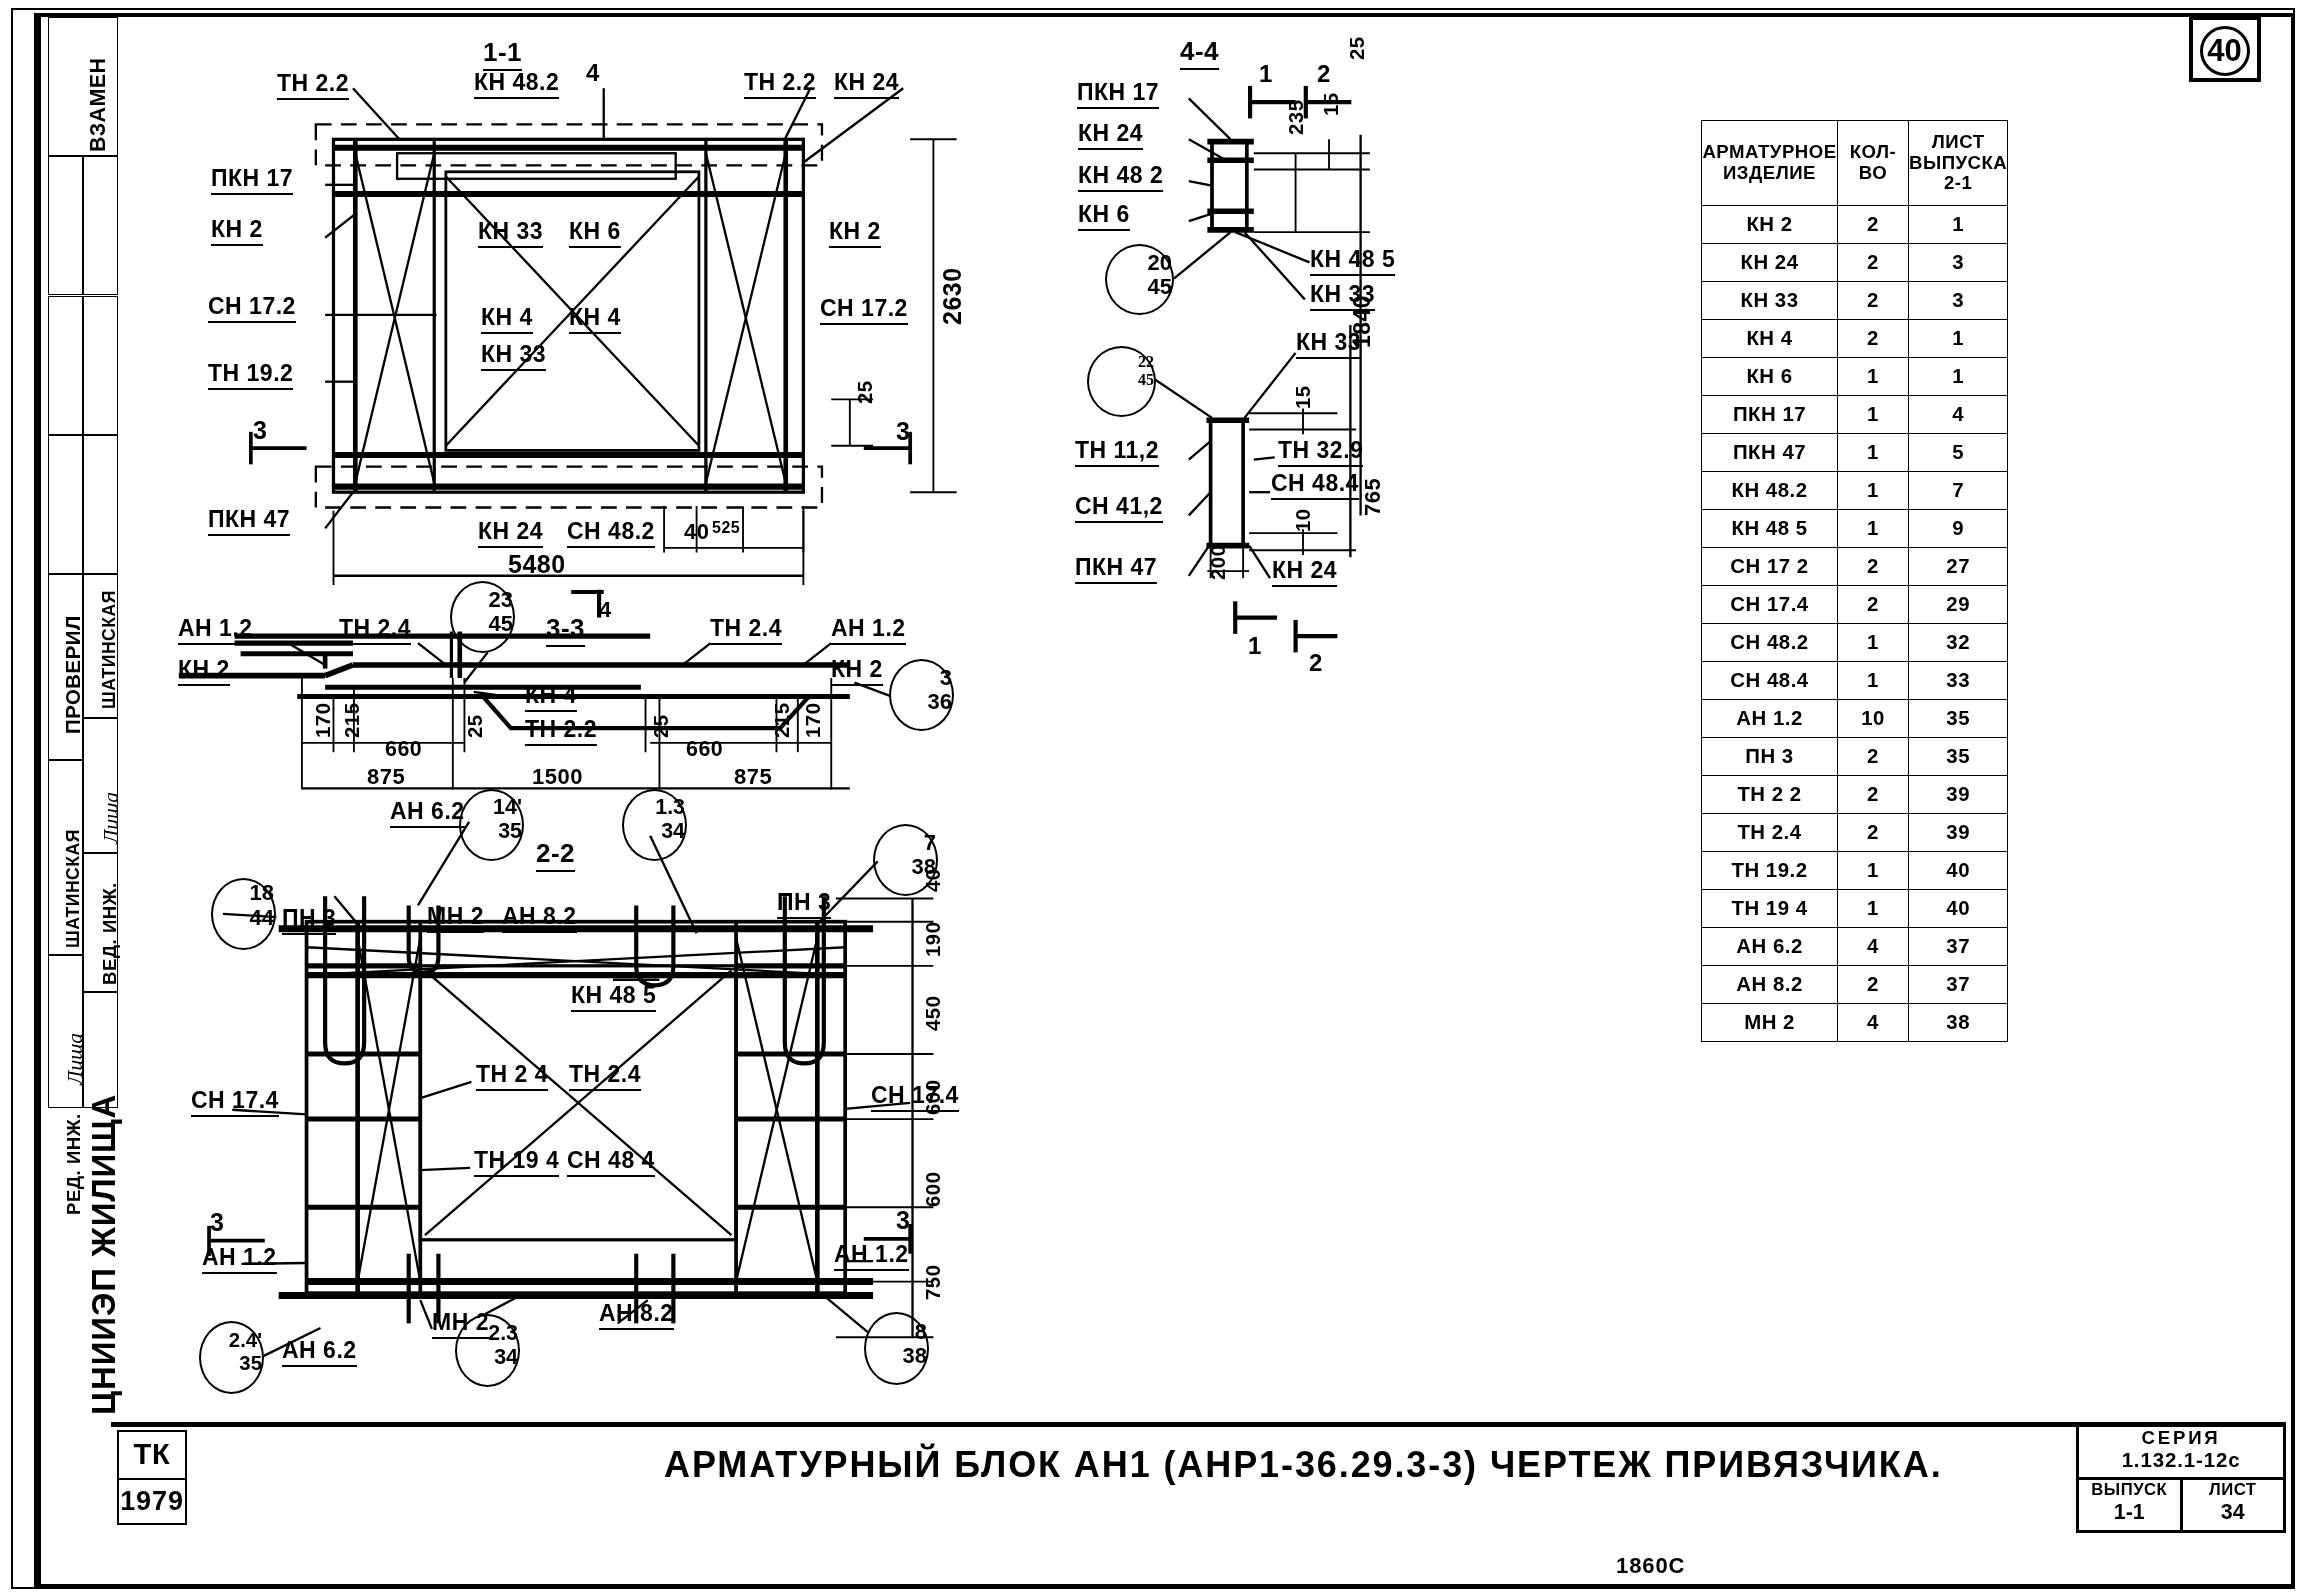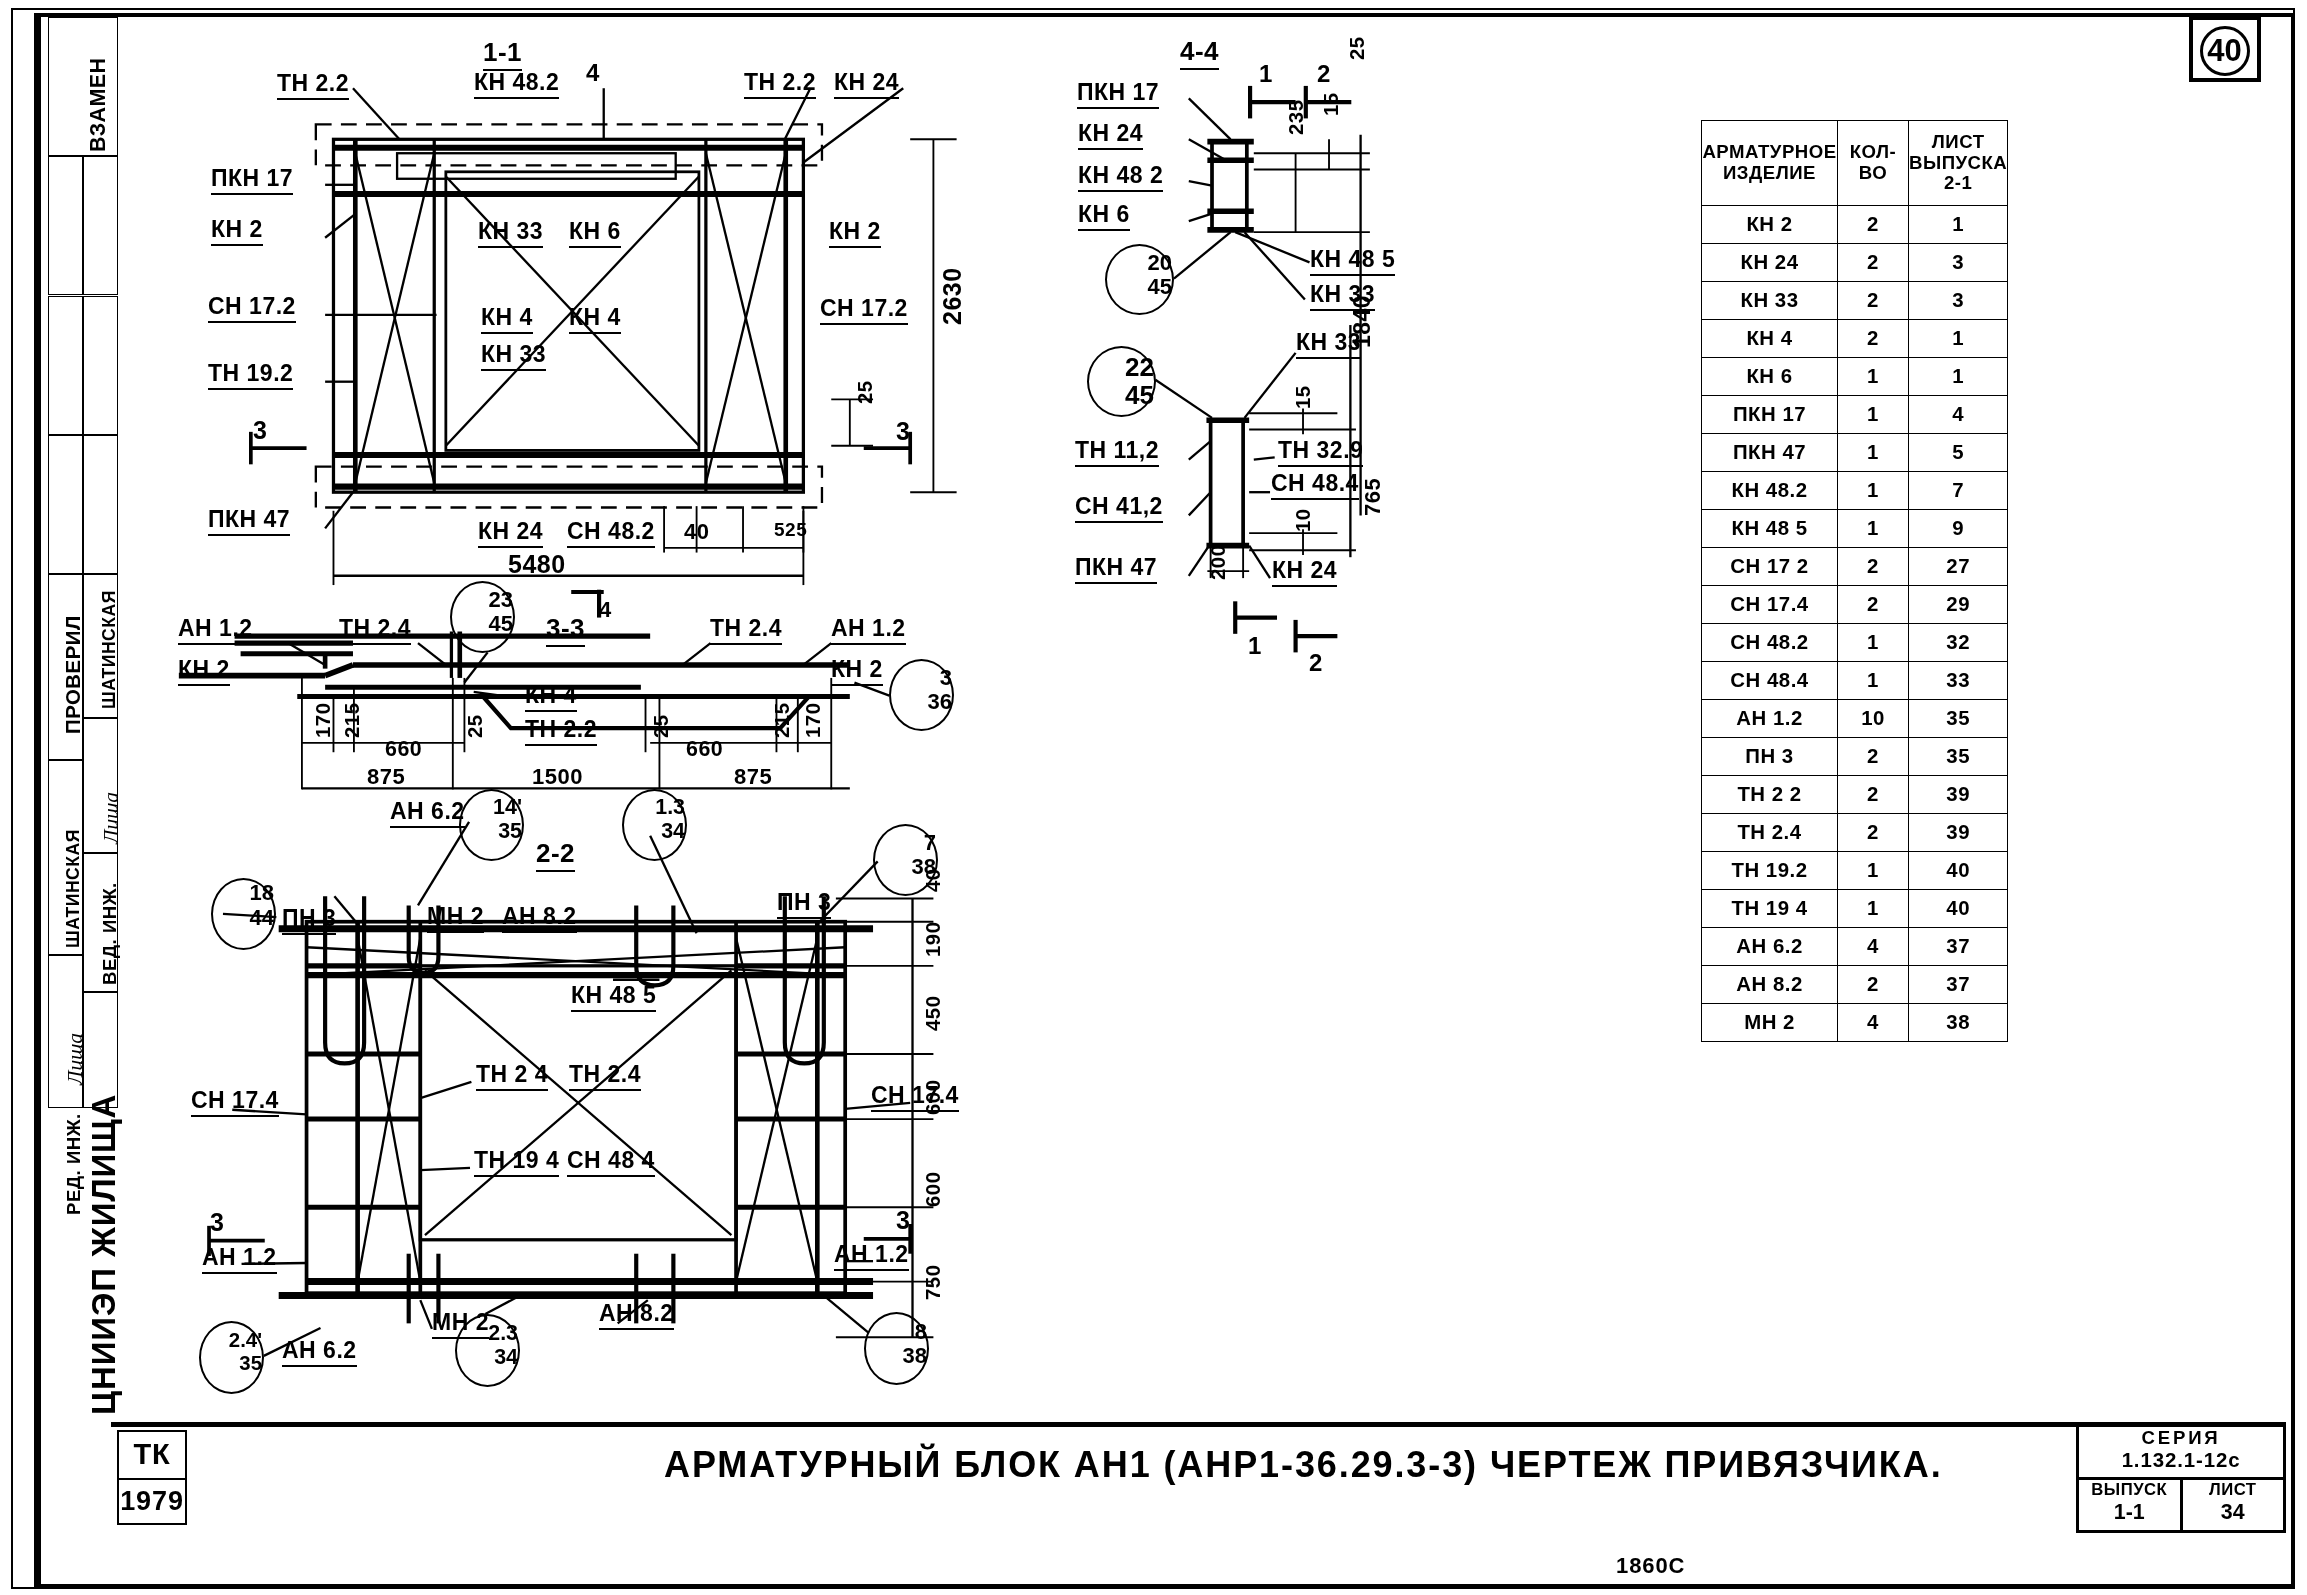--- a/index.html
+++ b/index.html
@@ -357,21 +357,21 @@
   <div class="lbl ul" style="left:829px;top:218px;font-size:23px;">КН 2</div>
   <div class="lbl ul" style="left:820px;top:295px;font-size:23px;">СН 17.2</div>
 
   <div class="lbl ul" style="left:478px;top:518px;font-size:23px;">КН 24</div>
   <div class="lbl ul" style="left:567px;top:518px;font-size:23px;">СН 48.2</div>
 
   <div class="lbl" style="left:938px;top:325px;font-size:25px;transform-origin:left top;transform:rotate(-90deg);">2630</div>
   <div class="lbl" style="left:854px;top:404px;font-size:20.4px;transform-origin:left top;transform:rotate(-90deg);">25</div>
   <div class="lbl" style="left:508px;top:550px;font-size:25px;">5480</div>
   <div class="lbl" style="left:684px;top:519px;font-size:22px;">40</div>
-  <div class="lbl" style="left:774px;top:519px;font-size:19px;">525</div>
+  <div class="lbl" style="left:712px;top:519px;font-size:16px;">525</div>
 
   <div class="lbl" style="left:253px;top:416px;font-size:25px;">3</div>
   <div class="lbl" style="left:896px;top:417px;font-size:25px;">3</div>
 
   <svg class="dwg" width="2307" height="1595" viewBox="0 0 4968 3435">
     <g stroke-width="5">
 
       <rect x="680" y="268" width="1090" height="88" stroke-dasharray="34 20"></rect>
       <rect x="680" y="1005" width="1090" height="88" stroke-dasharray="34 20"></rect>
 
@@ -476,21 +476,21 @@
       <line x1="2560" y1="212" x2="2650" y2="300"></line>
       <line x1="2560" y1="300" x2="2640" y2="345"></line>
       <line x1="2560" y1="390" x2="2610" y2="400"></line>
       <line x1="2560" y1="476" x2="2610" y2="460"></line>
       <line x1="2660" y1="500" x2="2820" y2="565"></line>
       <line x1="2680" y1="500" x2="2810" y2="645"></line>
       <line x1="2528" y1="600" x2="2650" y2="500"></line>
     </g>
   </svg>
 
-  <div class="bubble" style="left:1087px;top:346px;width:69px;height:71px;font-size:26px;">
+  <div class="bubble" style="left:1087px;top:346px;width:69px;height:71px;font-size:16px;font-family:Liberation Serif, serif;">
     <span class="t" style="margin-top:5.6px;">22</span>
     <span class="divider"></span>
     <span class="b" style="margin-top:2.8px;">45</span>
   </div>
 
   <div class="lbl ul" style="left:1296px;top:329px;font-size:23px;">КН 33</div>
   <div class="lbl ul" style="left:1075px;top:437px;font-size:23px;">ТН 11,2</div>
   <div class="lbl ul" style="left:1075px;top:493px;font-size:23px;">СН 41,2</div>
   <div class="lbl ul" style="left:1075px;top:554px;font-size:23px;">ПКН 47</div>
   <div class="lbl ul" style="left:1278px;top:437px;font-size:23px;">ТН 32.9</div>

